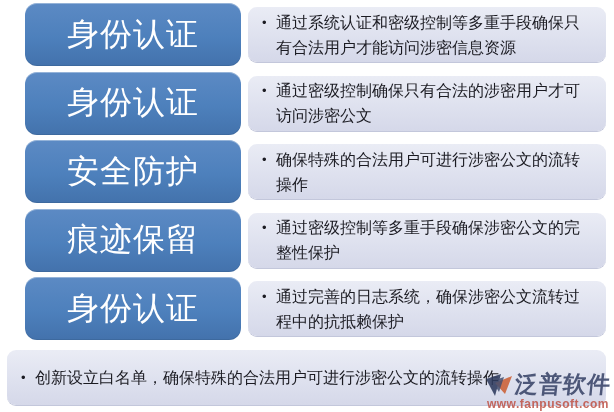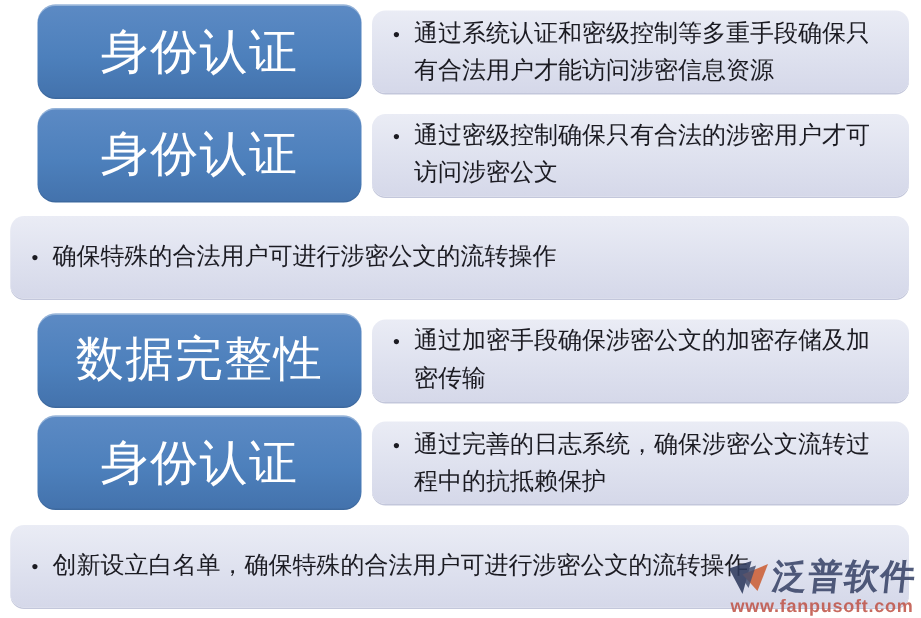--- a/index.html
+++ b/index.html
@@ -84,36 +84,39 @@
     </div>
     <div class="desc-box">
       <div class="desc-inner">
         <span class="bullet">•</span>
         <span class="desc-text">通过密级控制确保只有合法的涉密用户才可访问涉密公文</span>
       </div>
     </div>
   </div>
 
   <div class="row">
+    <div class="label-box">
+      <span>安全防护</span>
+    </div>
     <div class="desc-box">
       <div class="desc-inner">
         <span class="bullet">•</span>
         <span class="desc-text">确保特殊的合法用户可进行涉密公文的流转操作</span>
       </div>
     </div>
   </div>
 
   <div class="row">
     <div class="label-box">
-      <span>数据完整性</span>
+      <span>痕迹保留</span>
     </div>
     <div class="desc-box">
       <div class="desc-inner">
         <span class="bullet">•</span>
-        <span class="desc-text">通过加密手段确保涉密公文的加密存储及加密传输</span>
+        <span class="desc-text">通过密级控制等多重手段确保涉密公文的完整性保护</span>
       </div>
     </div>
   </div>
 
   <div class="row">
     <div class="label-box">
       <span>身份认证</span>
     </div>
     <div class="desc-box">
       <div class="desc-inner">

